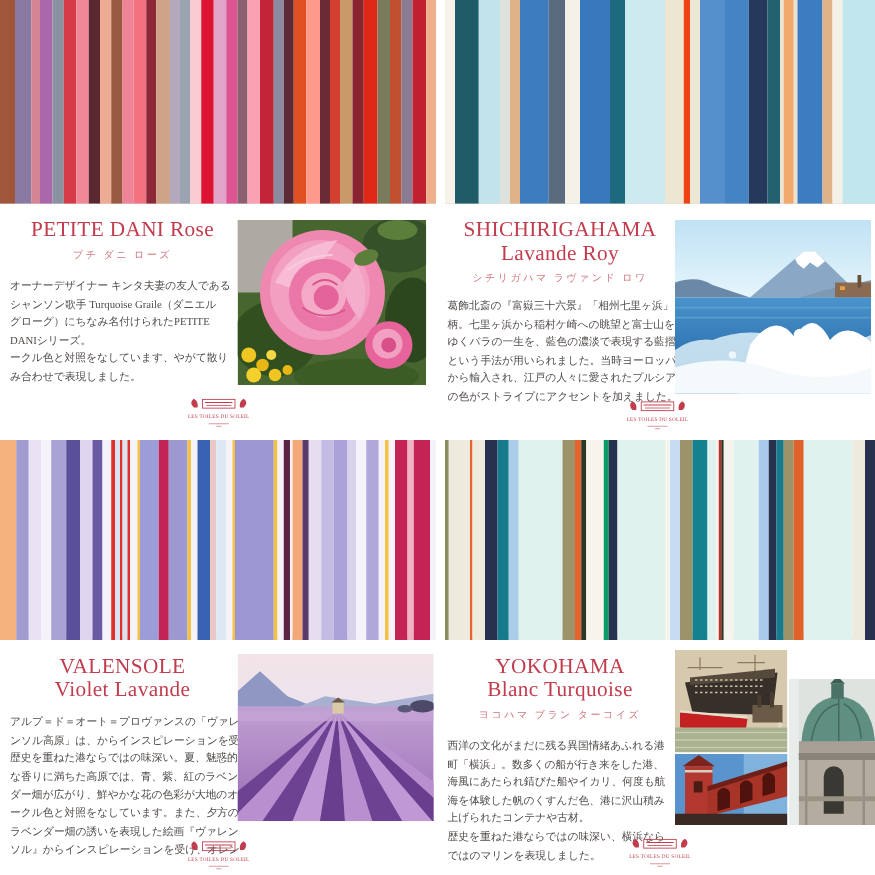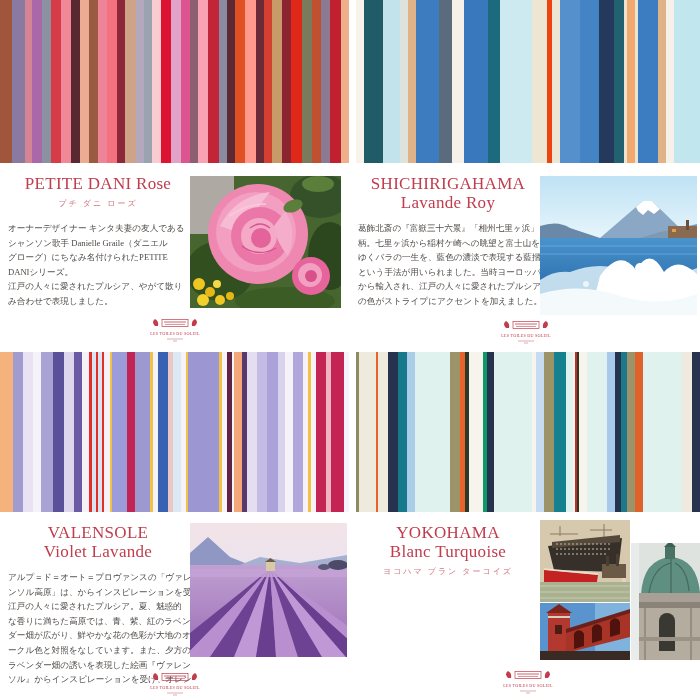--- a/index.html
+++ b/index.html
@@ -68,24 +68,24 @@
         <span style="background: rgb(192, 32, 48); flex-grow: 10; flex-basis: 0px;"></span>
         <span style="background: rgb(238, 176, 138); flex-grow: 8; flex-basis: 0px;"></span>
       </div>
     <div class="textcol">
       <div class="title">
           <div>PETITE DANI Rose</div>
         </div>
       <div class="subtitle">プチ ダニ ローズ</div>
       <div class="body">
           <div>オーナーデザイナー キンタ夫妻の友人である</div>
-          <div>シャンソン歌手 Danielle Graile（ダニエル</div>
+          <div>シャンソン歌手 Turquoise Graile（ダニエル</div>
           <div>グローグ）にちなみ名付けられたPETITE</div>
           <div>DANIシリーズ。</div>
-          <div>江戸の人々に愛されたプルシア、やがて散り</div>
+          <div>ークル色と対照をなしています、やがて散り</div>
           <div>み合わせで表現しました。</div>
         </div>
     </div>
     <div class="photo" style="left:190px;top:176px;">
       <svg width="151" height="132" viewBox="0 0 151 132">
         <rect width="151" height="132" fill="#47652f"></rect>
         <rect x="0" y="0" width="44" height="58" fill="#aea9a2"></rect>
         <ellipse cx="130" cy="20" rx="30" ry="22" fill="#35512a"></ellipse>
         <ellipse cx="30" cy="95" rx="34" ry="30" fill="#32501f"></ellipse>
         <ellipse cx="140" cy="80" rx="22" ry="34" fill="#2c461e"></ellipse>
@@ -152,20 +152,21 @@
         <span style="background: rgb(60, 124, 192); flex-grow: 20; flex-basis: 0px;"></span>
         <span style="background: rgb(224, 178, 135); flex-grow: 7; flex-basis: 0px;"></span>
         <span style="background: rgb(245, 241, 232); flex-grow: 8; flex-basis: 0px;"></span>
         <span style="background: rgb(194, 230, 238); flex-grow: 25; flex-basis: 0px;"></span>
       </div>
     <div class="textcol">
       <div class="title">
           <div>SHICHIRIGAHAMA</div>
           <div>Lavande Roy</div>
         </div>
+      <div class="subtitle">シチリガハマ ラヴァンド ロワ</div>
       <div class="body" style="margin-top:9px;">
           <div>葛飾北斎の『富嶽三十六景』「相州七里ヶ浜」</div>
           <div>柄。七里ヶ浜から稲村ケ崎への眺望と富士山を</div>
           <div>ゆくバラの一生を、藍色の濃淡で表現する藍摺</div>
           <div>という手法が用いられました。当時ヨーロッパ</div>
           <div>から輸入され、江戸の人々に愛されたプルシア</div>
           <div>の色がストライプにアクセントを加えました。</div>
         </div>
     </div>
     <div class="photo" style="left:190px;top:176px;">
@@ -262,21 +263,21 @@
         <span style="background: rgb(246, 242, 250); flex-grow: 4; flex-basis: 0px;"></span>
       </div>
     <div class="textcol">
       <div class="title">
           <div>VALENSOLE</div>
           <div>Violet Lavande</div>
         </div>
       <div class="body" style="margin-top:9px;">
           <div>アルプ＝ド＝オート＝プロヴァンスの「ヴァレ</div>
           <div>ンソル高原」は、からインスピレーションを受け</div>
-          <div>江戸の人々に愛されたプルシア。夏、魅惑的</div>
+          <div>歴史を重ねた港ならではの味深い。夏、魅惑的</div>
           <div>な香りに満ちた高原では、青、紫、紅のラベン</div>
           <div>ダー畑が広がり、鮮やかな花の色彩が大地のオ</div>
           <div>ークル色と対照をなしています。また、夕方の</div>
           <div>ラベンダー畑の誘いを表現した絵画『ヴァレン</div>
           <div>ソル』からインスピレーションを受け、オレン</div>
         </div>
     </div>
     <div class="photo" style="left:190px;top:174px;">
       <svg width="157" height="134" viewBox="0 0 157 134">
         <defs>
@@ -360,20 +361,29 @@
         <span style="background: rgb(224, 242, 238); flex-grow: 40; flex-basis: 0px;"></span>
         <span style="background: rgb(239, 234, 222); flex-grow: 10; flex-basis: 0px;"></span>
         <span style="background: rgb(38, 50, 78); flex-grow: 8; flex-basis: 0px;"></span>
       </div>
     <div class="textcol">
       <div class="title">
           <div>YOKOHAMA</div>
           <div>Blanc Turquoise</div>
         </div>
       <div class="subtitle">ヨコハマ ブラン ターコイズ</div>
+      <div class="body">
+          <div>西洋の文化がまだに残る異国情緒あふれる港</div>
+          <div>町「横浜」。数多くの船が行き来をした港、</div>
+          <div>海風にあたられ錆びた船やイカリ、何度も航</div>
+          <div>海を体験した帆のくすんだ色、港に沢山積み</div>
+          <div>上げられたコンテナや古材。</div>
+          <div>歴史を重ねた港ならではの味深い、横浜なら</div>
+          <div>ではのマリンを表現しました。</div>
+        </div>
     </div>
     <div class="photo" style="left:190px;top:171px;">
       <svg width="90" height="82" viewBox="0 0 90 82">
         <rect width="90" height="82" fill="#d6c9ae"></rect>
         <path d="M10,14 h28 M50,10 h22 M64,4 v14 M20,6 v10" stroke="#8a7a62" stroke-width="1"></path>
         <path d="M8,26 L82,18 L78,52 L14,50 Z" fill="#37302a"></path>
         <path d="M12,22 L80,15 L80,22 L12,28 Z" fill="#55493c"></path>
         <path d="M16,24 h56 M16,29 h54 M16,34 h52" stroke="#cabfa4" stroke-width="1.2" stroke-dasharray="2 2"></path>
         <path d="M4,50 L58,55 L56,68 L4,62 Z" fill="#c42222"></path>
         <path d="M4,49 L58,54" stroke="#e8e0d0" stroke-width="1.5"></path>

